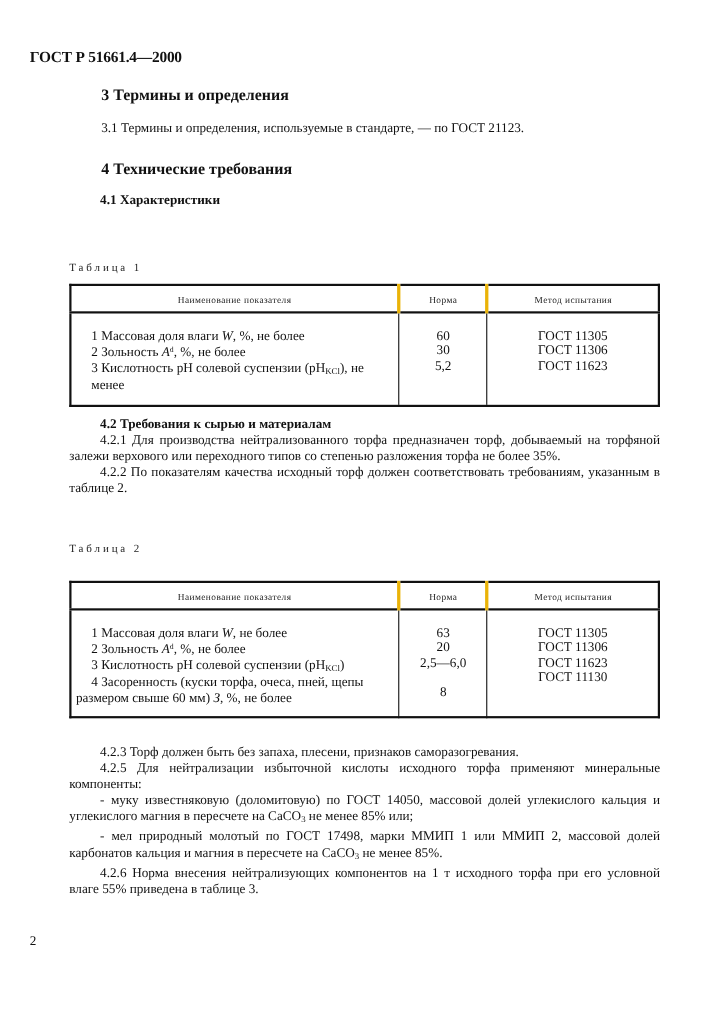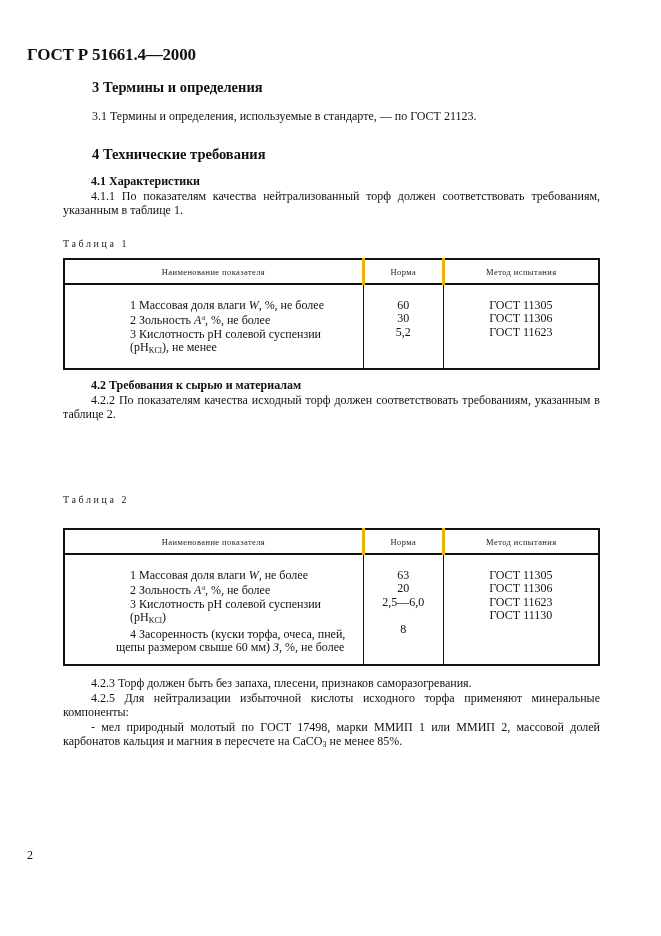--- a/index.html
+++ b/index.html
@@ -1,53 +1,52 @@
 <!DOCTYPE html>
 <html><head>
 <meta charset="utf-8">
 <style>
   html, body { margin:0; padding:0; background:#ffffff; }
   body { width:661px; height:936px; position:relative; overflow:hidden;
          font-family:"Liberation Serif", "DejaVu Serif", serif; color:#111; }
   .abs { position:absolute; }
-  .doc-id { left:27px; top:45px; font-weight:bold; font-size:17px; letter-spacing:-0.2px; }
+  .doc-id { left:27px; top:45px; font-weight:bold; font-size:14px; letter-spacing:-0.2px; }
   .h2 { left:92px; font-weight:bold; font-size:14.5px; }
   .p { font-size:12px; line-height:14.6px; }
   .body-block { left:63px; width:537px; text-align:justify; }
   .body-block .ind { text-indent:28px; }
   .body-block .bold { font-weight:bold; }
   .tcap { left:63px; font-size:10px; letter-spacing:2.6px; color:#222; }
   table.gost { position:absolute; left:63px; width:537px; border-collapse:collapse;
                font-size:12px; border:2px solid #111; }
   table.gost th { font-weight:normal; font-size:8.5px; letter-spacing:0.4px; color:#222;
                   height:23px; border-bottom:2px solid #111; border-right:3px solid #eab308; text-align:center; padding:0; }
   table.gost th:last-child, table.gost td:last-child { border-right:none; }
   table.gost td { border-right:1px solid #111; vertical-align:top; padding:0; }
   .c1 { width:301px; } .c2 { width:78px; } .c3 { width:156px; }
   .cell-lines { padding:14px 4px 10px 4px; line-height:13.4px; }
   .cell-lines.center { text-align:center; }
-  .row-name { padding-left:14px;margin-left:47px; }
+  .row-name { padding-left:14px; }
   .row-name.wrap { text-indent:14px; padding-left:0; }
   sub { font-size:8px; vertical-align:-2px; }
   sup { font-size:7px; vertical-align:4px; }
   .page-num { left:27px; top:848px; font-size:12px; }
 </style>
 </head>
 <body>
 
 <div class="abs doc-id">ГОСТ Р 51661.4—2000</div>
 
 <div class="abs h2" style="top:79px;">3 Термины и определения</div>
 <div class="abs p" style="left:92px; top:109px;">3.1  Термины и определения, используемые в стандарте, — по ГОСТ 21123.</div>
 
 <div class="abs h2" style="top:146px;">4 Технические требования</div>
 
 <div class="abs p body-block" style="top:174px;">
   <div class="ind bold">4.1  Характеристики</div>
-  <div class="ind">4.1.1  По показателям качества нейтрализованный торф должен соответствовать требованиям, указанным в таблице 1.</div>
 </div>
 
 <div class="abs tcap" style="top:238px;">Таблица 1</div>
 
 <table class="gost" style="top:258px;">
   <thead>
     <tr>
       <th class="c1">Наименование показателя</th>
       <th class="c2">Норма</th>
       <th class="c3">Метод испытания</th>
@@ -75,20 +74,21 @@
         <div>ГОСТ 11306</div>
         <div>ГОСТ 11623</div>
       </div>
         </td>
     </tr>
   </tbody>
 </table>
 
 <div class="abs p body-block" style="top:378px;">
   <div class="ind bold">4.2  Требования к сырью и материалам</div>
+  <div class="ind">4.2.1  Для производства нейтрализованного торфа предназначен торф, добываемый на торфяной залежи верхового или переходного типов со степенью разложения торфа не более 35%.</div>
   <div class="ind">4.2.2  По показателям качества исходный торф должен соответствовать требованиям, указанным в таблице 2.</div>
 </div>
 
 <div class="abs tcap" style="top:494px;">Таблица 2</div>
 
 <table class="gost" style="top:528px;">
   <thead>
     <tr>
       <th class="c1">Наименование показателя</th>
       <th class="c2">Норма</th>
@@ -122,16 +122,18 @@
         <div>ГОСТ 11130</div>
       </div>
         </td>
     </tr>
   </tbody>
 </table>
 
 <div class="abs p body-block" style="top:676px;">
   <div class="ind">4.2.3  Торф должен быть без запаха, плесени, признаков саморазогревания.</div>
   <div class="ind">4.2.5  Для нейтрализации избыточной кислоты исходного торфа применяют минеральные компоненты:</div>
+  <div class="ind"><span>- муку известняковую (доломитовую) по ГОСТ 14050, массовой долей углекислого кальция и углекислого магния в пересчете на CaCO</span><sub>3</sub><span> не менее 85% или;</span></div>
   <div class="ind"><span>- мел природный молотый по ГОСТ 17498, марки ММИП 1 или ММИП 2, массовой долей карбонатов кальция и магния в пересчете на CaCO</span><sub>3</sub><span> не менее 85%.</span></div>
+  <div class="ind">4.2.6  Норма внесения нейтрализующих компонентов на 1 т исходного торфа при его условной влаге 55% приведена в таблице 3.</div>
 </div>
 
 <div class="abs page-num">2</div>
 
 </body></html>

